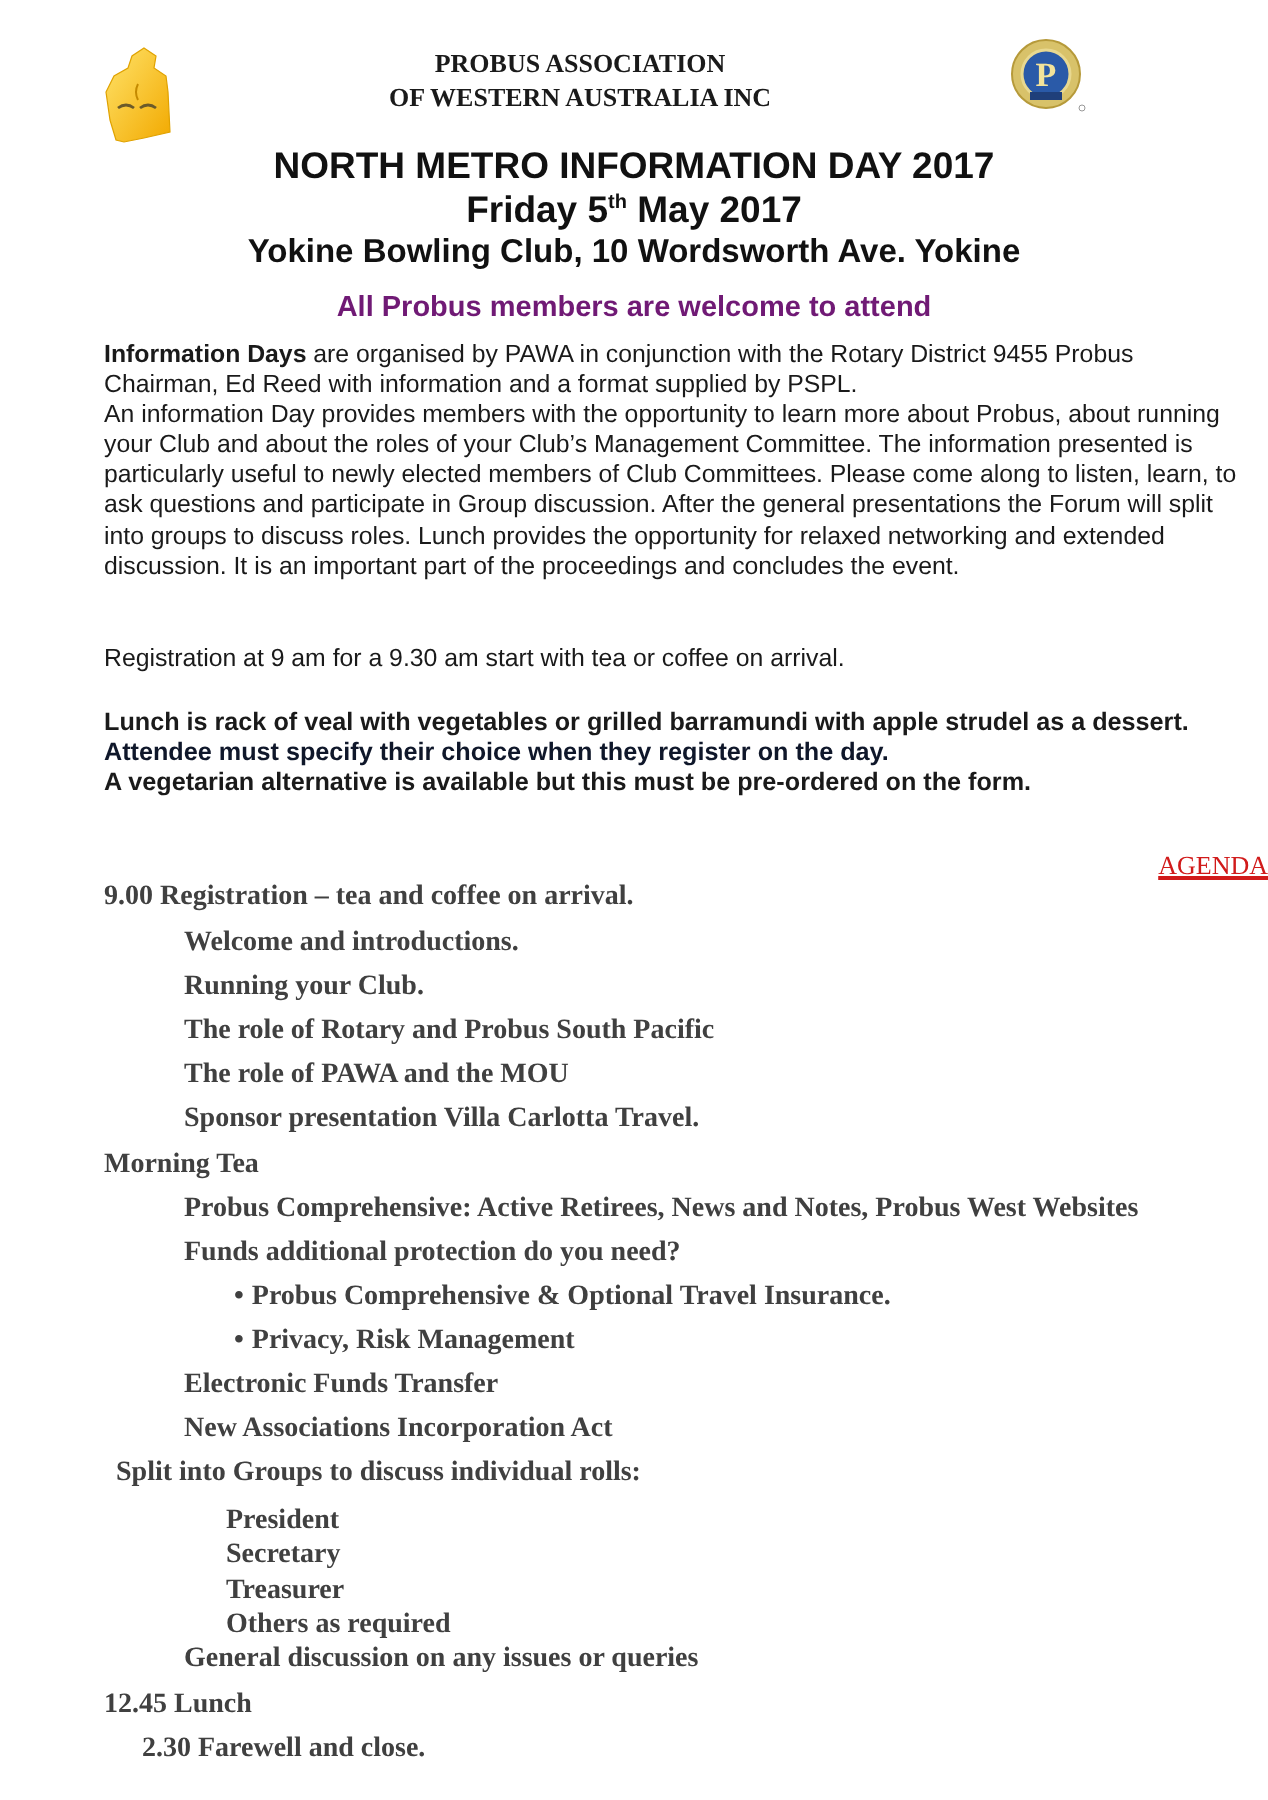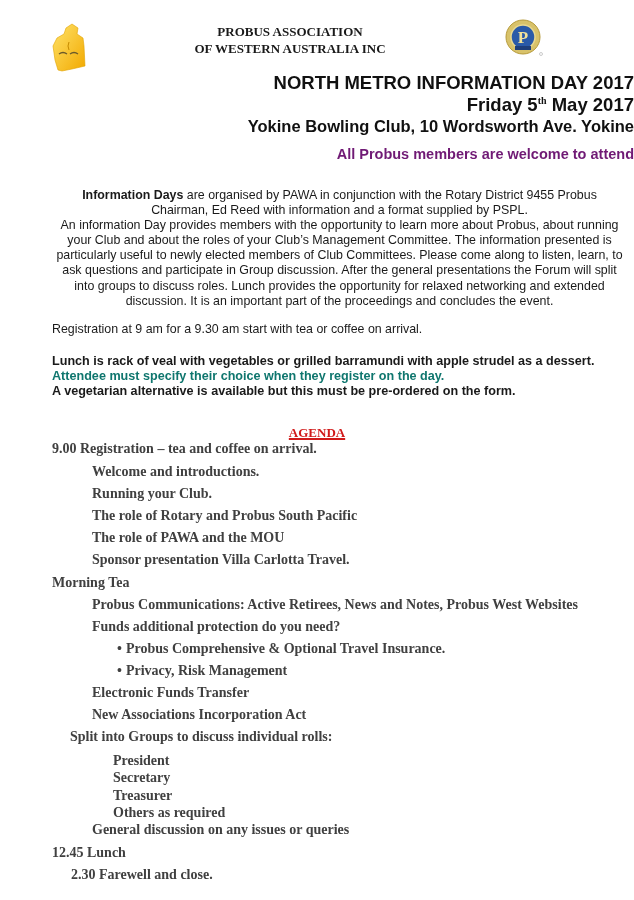--- a/index.html
+++ b/index.html
@@ -11,52 +11,52 @@
 
     .org-title {
       position: absolute; left: 0; width: 580px; text-align: center;
       font-family: "Liberation Serif", serif; font-weight: bold; font-size: 13px;
       color: #1a1a1a; line-height: 17px;
     }
     .org-1 { top: 23px; }
     .org-2 { top: 40px; }
 
     .heading {
-      position: absolute; left: 0; width: 634px; text-align: right;
+      position: absolute; left: 0; width: 634px; text-align: center;
       font-family: "Liberation Sans", sans-serif; font-weight: bold; color: #111;
     }
     .h-title { top: 72px; font-size: 18.5px; line-height: 22px; }
     .h-date { top: 94px; font-size: 18.5px; line-height: 22px; }
-    .h-date sup { font-size: 10px; vertical-align: super; line-height: 0; font-family: Liberation Serif, serif; }
+    .h-date sup { font-size: 10px; vertical-align: super; line-height: 0; }
     .h-venue { top: 116px; font-size: 16.5px; line-height: 20px; }
     .h-welcome { top: 145px; font-size: 14.5px; line-height: 18px; color: #701a75; }
 
     .para {
       position: absolute; left: 52px; width: 575px;
       font-family: "Liberation Sans", sans-serif; font-size: 12.4px; line-height: 15.1px; color: #1a1a1a;
     }
-    .p-intro { top: 188px; text-align: center; }
+    .p-intro { top: 170px; }
     .p-intro b { font-weight: bold; }
     .p-reg { top: 322px; }
     .p-lunch { top: 354px; font-weight: bold; font-size: 12.6px; line-height: 15px; }
-    .red { color: #0f766e; }
+    .red { color: #0f172a; }
 
     .agenda-title {
-      position: absolute; top: 425px; left: 0; width: 634px; text-align: center;
-      font-family: "Liberation Serif", serif; font-weight: bold; font-size: 13px;
+      position: absolute; top: 425px; left: 0; width: 634px; text-align: right;
+      font-family: "Liberation Serif", serif; font-weight: normal; font-size: 13px;
       color: #d11a1a; line-height: 16px;
     }
     .agenda-title span { text-decoration: underline; text-decoration-thickness: 1.5px; }
 
     .ag {
       position: absolute; font-family: "Liberation Serif", serif; font-weight: bold;
       font-size: 14px; line-height: 16px; color: #404040; white-space: nowrap;
     }
     .l0 { left: 52px; }
-    .l0b { left: 70px; font-family: Liberation Serif, serif; }
+    .l0b { left: 58px; font-family: Liberation Serif, serif; }
     .l1 { left: 92px; }
     .l2 { left: 117px; }
     .l3 { left: 113px; text-align: center; }
     .bullet-dot { display: inline-block; margin-right: 4px; }
   </style>
 </head>
 <body>
 
 <div class="logo-left">
   <svg width="34" height="50" viewBox="0 0 34 50">
@@ -104,21 +104,21 @@
 
 <div class="agenda-title"><span>AGENDA</span></div>
 
 <div class="ag l0" style="top:441px">9.00 Registration – tea and coffee on arrival.</div>
 <div class="ag l1" style="top:464px">Welcome and introductions.</div>
 <div class="ag l1" style="top:486px">Running your Club.</div>
 <div class="ag l1" style="top:508px">The role of Rotary and Probus South Pacific</div>
 <div class="ag l1" style="top:530px">The role of PAWA and the MOU</div>
 <div class="ag l1" style="top:552px">Sponsor presentation Villa Carlotta Travel.</div>
 <div class="ag l0" style="top:575px">Morning Tea</div>
-<div class="ag l1" style="top:597px">Probus Communications: Active Retirees, News and Notes, Probus West Websites</div>
+<div class="ag l1" style="top:597px">Probus Comprehensive: Active Retirees, News and Notes, Probus West Websites</div>
 <div class="ag l1" style="top:619px">Funds additional protection do you need?</div>
 <div class="ag l2" style="top:641px"><span class="bullet-dot">•</span><span>Probus Comprehensive &amp; Optional Travel Insurance.</span></div>
 <div class="ag l2" style="top:663px"><span class="bullet-dot">•</span><span>Privacy, Risk Management</span></div>
 <div class="ag l1" style="top:685px">Electronic Funds Transfer</div>
 <div class="ag l1" style="top:707px">New Associations Incorporation Act</div>
 <div class="ag l0b" style="top:729px">Split into Groups to discuss individual rolls:</div>
 <div class="ag l3" style="top:753px">President</div>
 <div class="ag l3" style="top:770px">Secretary</div>
 <div class="ag l3" style="top:788px">Treasurer</div>
 <div class="ag l3" style="top:805px">Others as required</div>

